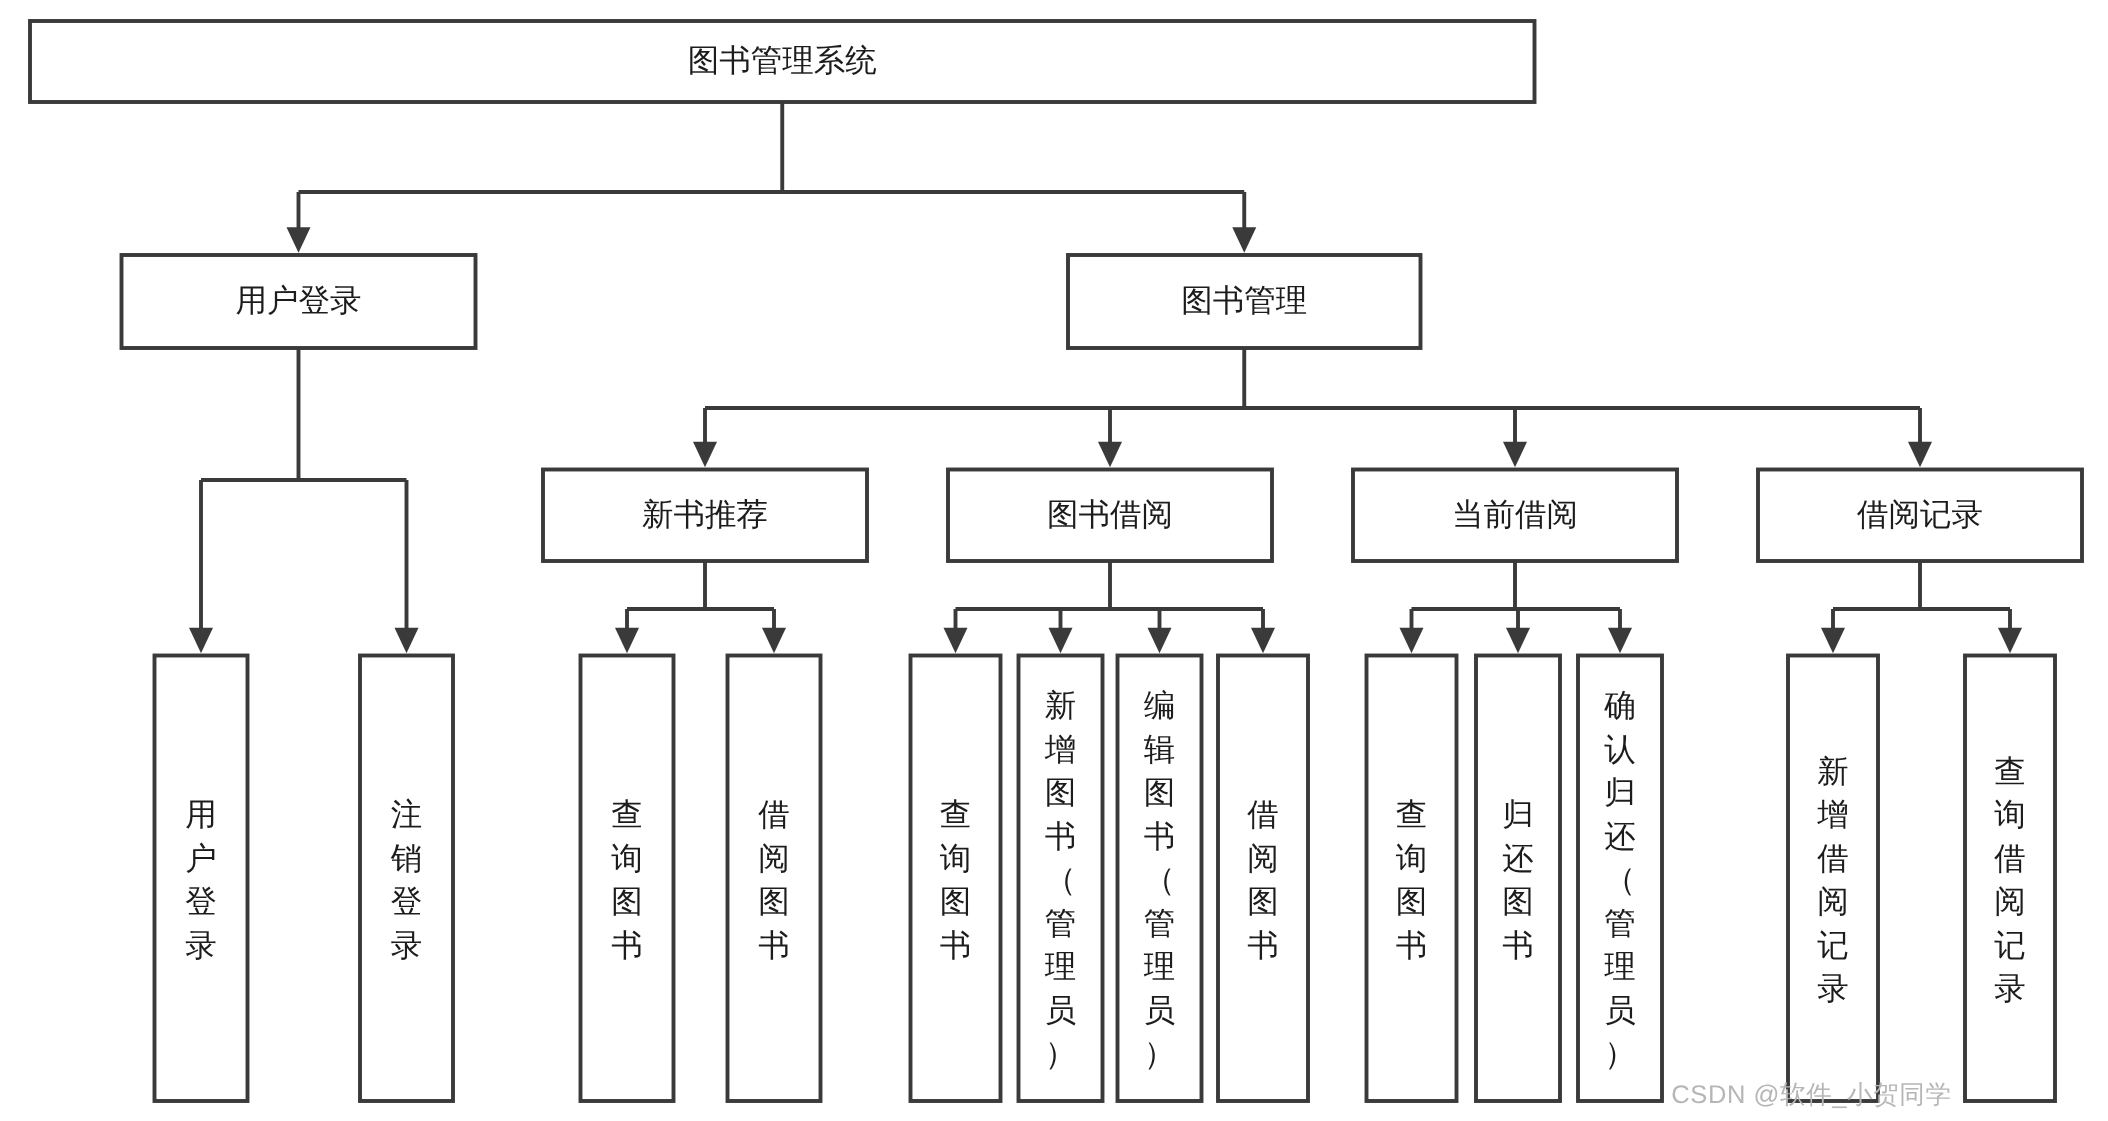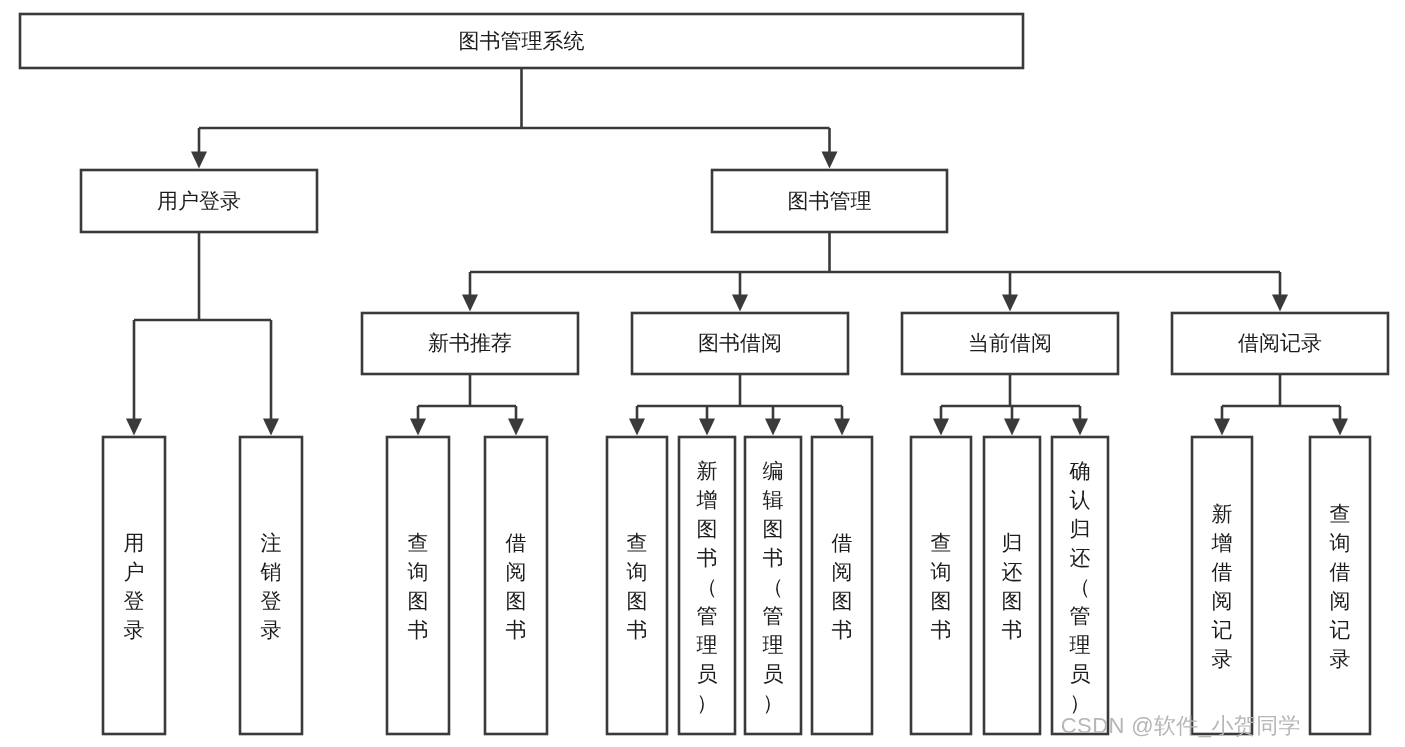--- a/index.html
+++ b/index.html
@@ -54,21 +54,21 @@
     font-family: "Liberation Sans", "DejaVu Sans", sans-serif;
     font-size: 21px;
     fill: #1c1c1c;
     text-anchor: middle;
   }
   .watermark {
     position: absolute;
     right: 14px;
     bottom: 6px;
     font-family: "Liberation Sans", "DejaVu Sans", sans-serif;
-    font-size: 22px;
+    font-size: 17px;
     color: #b6b6b6;
     white-space: nowrap;
     letter-spacing: 0.4px;
     user-select: none;
     margin-left: 43px;
   }
 </style>
 </head>
 <body>
 

